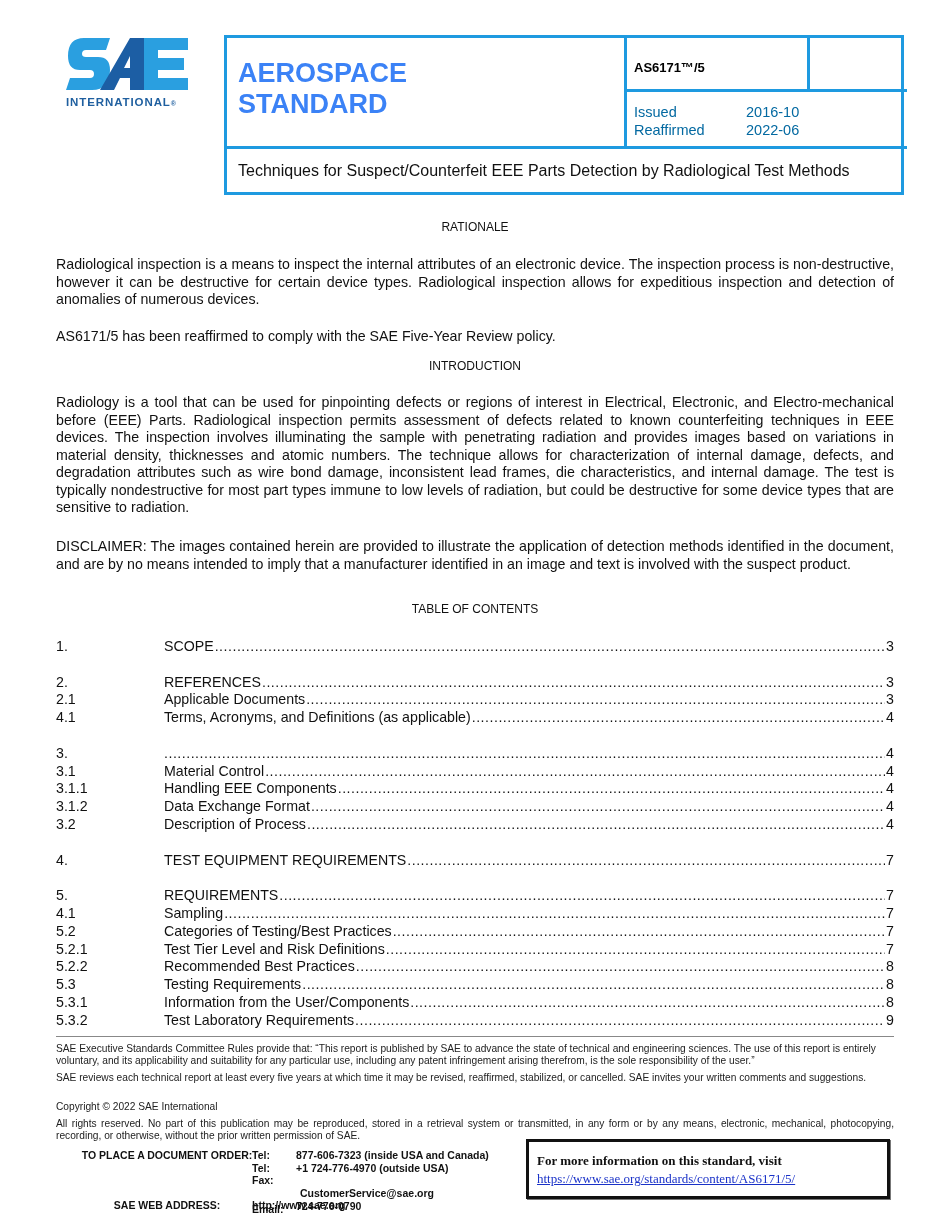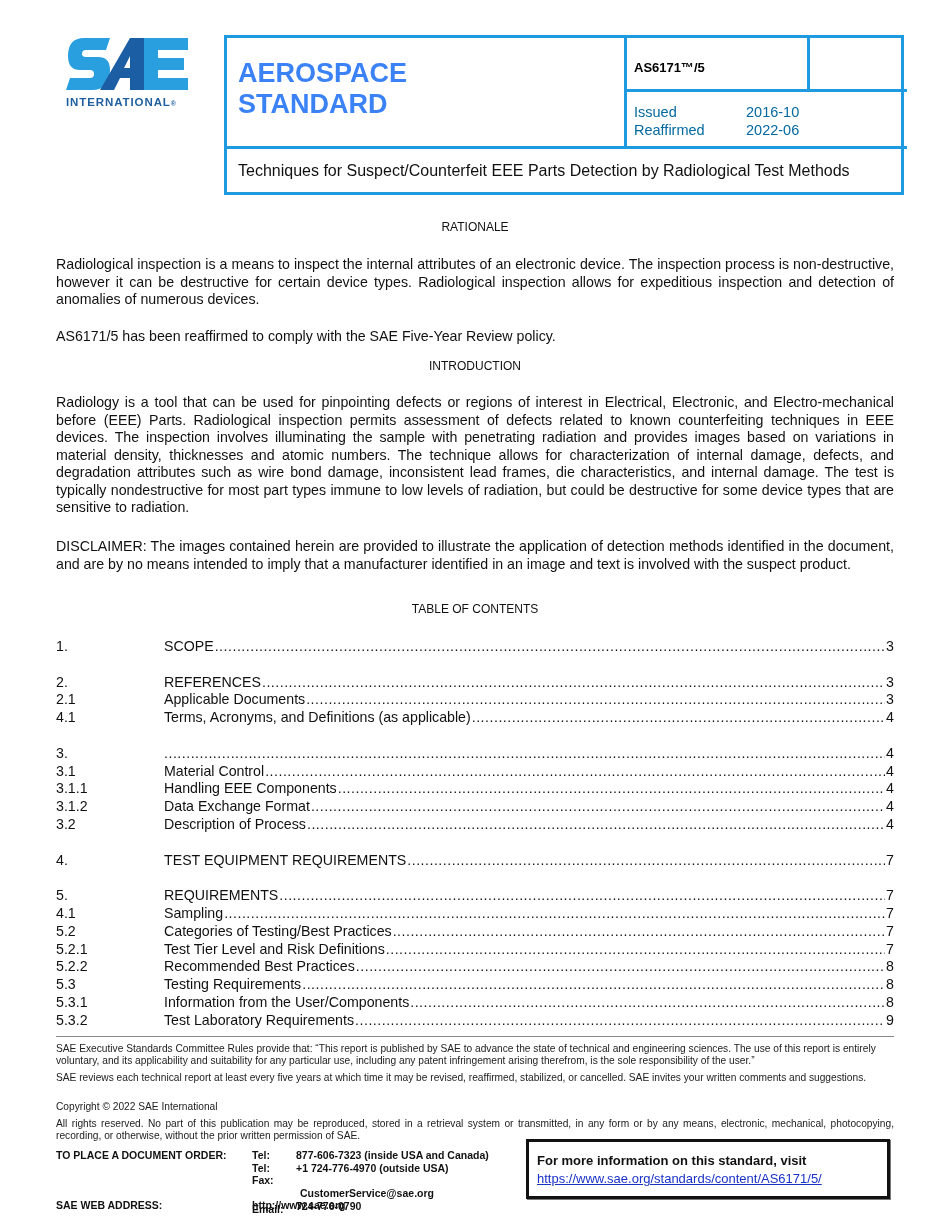--- a/index.html
+++ b/index.html
@@ -38,25 +38,25 @@
     .toc-num { width: 108px; flex: none; }
     .toc-title { flex: none; background: #fff; padding-right: 1px; }
     .toc-dots { flex: 1; overflow: hidden; white-space: nowrap; letter-spacing: 0.5px; }
     .toc-page { flex: none; padding-left: 1px; }
 
     .rule { left: 56px; top: 1036px; width: 838px; height: 1px; background: #888; }
 
     
     .fine { left: 56px; width: 838px; font-size: 10.2px; line-height: 12.3px; color: #222; }
     .order { left: 56px; top: 1149px; font-size: 10.5px; line-height: 12.6px; font-weight: bold; color: #111; }
-    .order .col1 { position: absolute; left: 0; width: 190px; }
+    .order .col1 { position: absolute; left: 16px; width: 190px; text-align: center; }
     .order .col2 { position: absolute; left: 196px; width: 50px; }
     .order .col3 { position: absolute; left: 240px; width: 300px; }
 
-    .infobox { left: 526px; top: 1139px; width: 364px; height: 60px; border: 3px solid #111; box-shadow: 1px 1px 0 #777; box-sizing: border-box; padding: 11px 8px 0 8px; }
+    .infobox { left: 526px; top: 1139px; width: 364px; height: 60px; border: 3px solid #111; box-shadow: 1px 1px 0 #777; box-sizing: border-box; padding: 11px 8px 0 8px; font-family: Liberation Serif, serif; }
     .infobox .t { font-size: 13px; font-weight: bold; color: #111; line-height: 16px; }
     .infobox a { font-size: 13px; color: #1a32c8; text-decoration: underline; line-height: 16px; }
   </style>
 </head>
 <body>
 
 <div class="abs logo">
   <svg width="130" height="60" viewBox="0 0 130 60">
 
     <path d="M6 4 H46 L42 16 H22 Q18 16 18 20 Q18 23 22 23 H34 Q46 23 46 36 Q46 56 28 56 H2 L6 44 H26 Q30 44 30 40 Q30 36 26 36 H16 Q4 36 4 22 Q4 4 20 4 Z" fill="#2a9fe0"></path>

